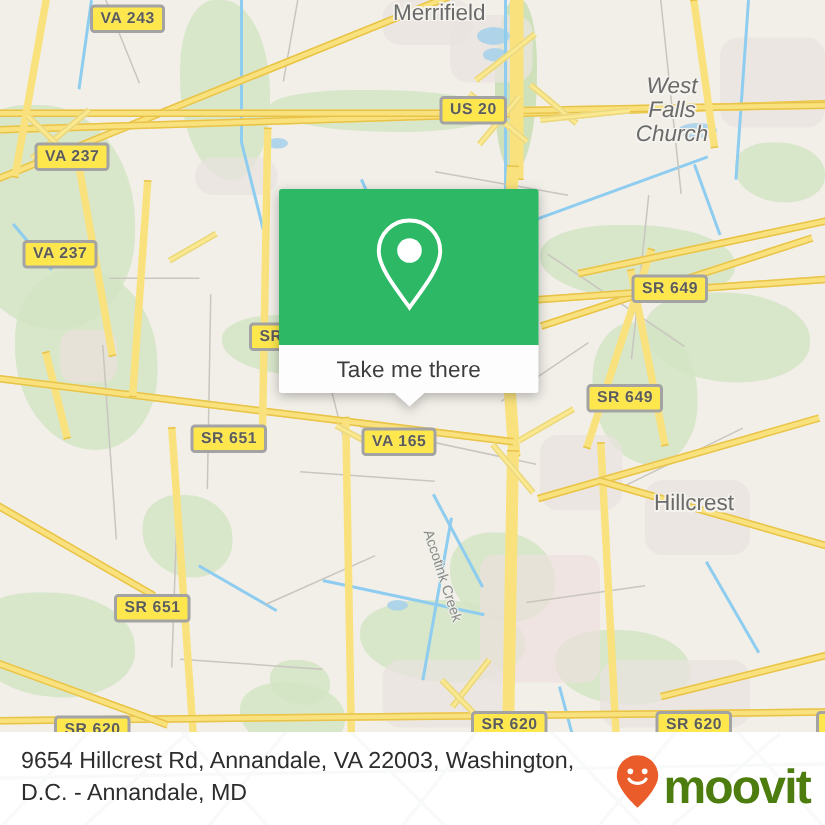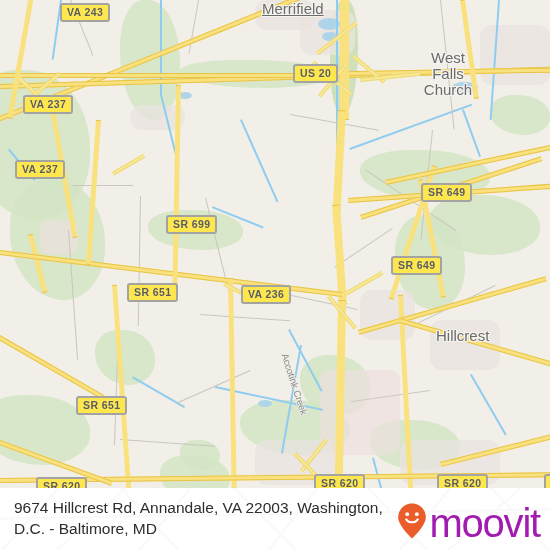--- a/index.html
+++ b/index.html
@@ -117,21 +117,21 @@
   }
   #address{
     position:absolute;left:14px;top:9px;width:410px;
     font-size:15.5px;line-height:21px;color:#2d2d2d;
   }
   #brand{
     position:absolute;right:10px;top:14px;
     display:flex;align-items:center;gap:2px;
   }
   #brand-text{
-    font-size:40px;font-weight:normal;color:#a21caf;letter-spacing:-1.2px;
+    font-size:32px;font-weight:bold;color:#4d7c0f;letter-spacing:-1.2px;
     line-height:32px;
   }
 </style>
 </head>
 <body>
 
 <div id="root">
 
   <div id="map">
 
@@ -255,62 +255,76 @@
     <div class="road mot2" style="left:360px;top:78px;width:60px;height:4px;transform:rotate(-6deg);"></div>
     <div class="road mot2" style="left:330px;top:295px;width:42px;height:4px;transform:rotate(50deg);"></div>
     <div class="road mot2" style="left:345px;top:292px;width:42px;height:4px;transform:rotate(-30deg);"></div>
     <div class="road mot2" style="left:20px;top:104px;width:50px;height:4px;transform:rotate(-40deg);"></div>
     <div class="road mot2" style="left:20px;top:76px;width:45px;height:4px;transform:rotate(44deg);"></div>
     <div class="road mot2" style="left:300px;top:470px;width:40px;height:4px;transform:rotate(-52deg);"></div>
     <div class="road mot2" style="left:296px;top:452px;width:40px;height:4px;transform:rotate(46deg);"></div>
     <div class="road mot2" style="left:225px;top:282px;width:30px;height:4px;transform:rotate(28deg);"></div>
     <div class="road mot2" style="left:112px;top:172px;width:36px;height:4px;transform:rotate(-30deg);"></div>
 
-    <div class="plabel" style="left:262px;top:1px;text-decoration:underline;">Merrifield</div>
-    <div class="plabel" style="left:416px;top:50px;width:64px;white-space:pre-line;">West
+    <div class="plabel" style="left:262px;top:1px;">Merrifield</div>
+    <div class="plabel" style="left:416px;top:50px;width:64px;white-space:pre-line;font-style:italic;">West
 Falls
 Church</div>
     <div class="plabel" style="left:436px;top:328px;">Hillcrest</div>
 
     <div class="creeklbl" style="left:290px;top:352px;transform:rotate(72deg);transform-origin:0 0;">Accotink Creek</div>
 
     <div class="shield" style="left:51px;top:3px;">VA 243</div>
     <div class="shield" style="left:14px;top:95px;">VA 237</div>
     <div class="shield" style="left:6px;top:160px;">VA 237</div>
     <div class="shield" style="left:284px;top:64px;">US 20</div>
     <div class="shield" style="left:412px;top:183px;">SR 649</div>
     <div class="shield" style="left:382px;top:256px;">SR 649</div>
     <div class="shield" style="left:157px;top:215px;">SR 699</div>
     <div class="shield" style="left:118px;top:283px;">SR 651</div>
-    <div class="shield" style="left:232px;top:285px;">VA 236</div>
+    <div class="shield" style="left:232px;top:285px;">VA 165</div>
     <div class="shield" style="left:67px;top:396px;">SR 651</div>
     <div class="shield" style="left:27px;top:477px;">SR 620</div>
     <div class="shield" style="left:305px;top:474px;">SR 620</div>
     <div class="shield" style="left:428px;top:474px;">SR 620</div>
     <div class="shield" style="left:535px;top:474px;">SR</div>
 
+    <div id="popup">
+      <div id="popup-head">
+        <span>
+          <svg width="54" height="66" viewBox="0 0 54 66" fill="none" aria-hidden="true">
+            <path d="M27 4 C15.5 4 6.5 13 6.5 24.5 C6.5 36 20 52 27 62 C34 52 47.5 36 47.5 24.5 C47.5 13 38.5 4 27 4 Z" stroke="#ffffff" stroke-width="2.6" fill="none"></path>
+            <circle cx="27" cy="24" r="8.2" fill="#ffffff"></circle>
+          </svg>
+        </span>
+      </div>
+      <div id="popup-body">
+        <span id="popup-label">Take me there</span>
+        <div id="popup-tail"></div>
+      </div>
+    </div>
 
   </div>
 
   <div id="footer">
     <svg id="footer-watermark" viewBox="0 0 550 110" preserveAspectRatio="none">
       <g stroke="#9aa0a6" stroke-width="2.2" fill="none">
         <path d="M-20 110 L90 -10 L200 110"></path>
         <path d="M120 110 L210 0 L320 110"></path>
         <path d="M250 110 L340 -5 L450 110"></path>
         <path d="M380 110 L470 0 L570 110"></path>
         <path d="M-20 55 L570 45"></path>
         <path d="M30 110 L130 20"></path>
         <path d="M420 110 L520 25"></path>
       </g>
     </svg>
 
     <div id="address">
-      <div>9674 Hillcrest Rd, Annandale, VA 22003, Washington,</div>
-      <div>D.C. - Baltimore, MD</div>
+      <div>9654 Hillcrest Rd, Annandale, VA 22003, Washington,</div>
+      <div>D.C. - Annandale, MD</div>
     </div>
 
     <div id="brand">
       <span>
         <svg width="30" height="38" viewBox="0 0 30 38" aria-hidden="true">
           <path d="M15 1.5 C7.3 1.5 1.2 7.6 1.2 15.3 C1.2 24.2 15 36.5 15 36.5 C15 36.5 28.8 24.2 28.8 15.3 C28.8 7.6 22.7 1.5 15 1.5 Z" fill="#ea5d2a"></path>
           <circle cx="10.2" cy="12.2" r="1.9" fill="#ffffff"></circle>
           <circle cx="19.8" cy="12.2" r="1.9" fill="#ffffff"></circle>
           <path d="M9.3 17.4 C11.4 21.2 18.6 21.2 20.7 17.4" stroke="#ffffff" stroke-width="2.1" fill="none" stroke-linecap="round"></path>
         </svg>

